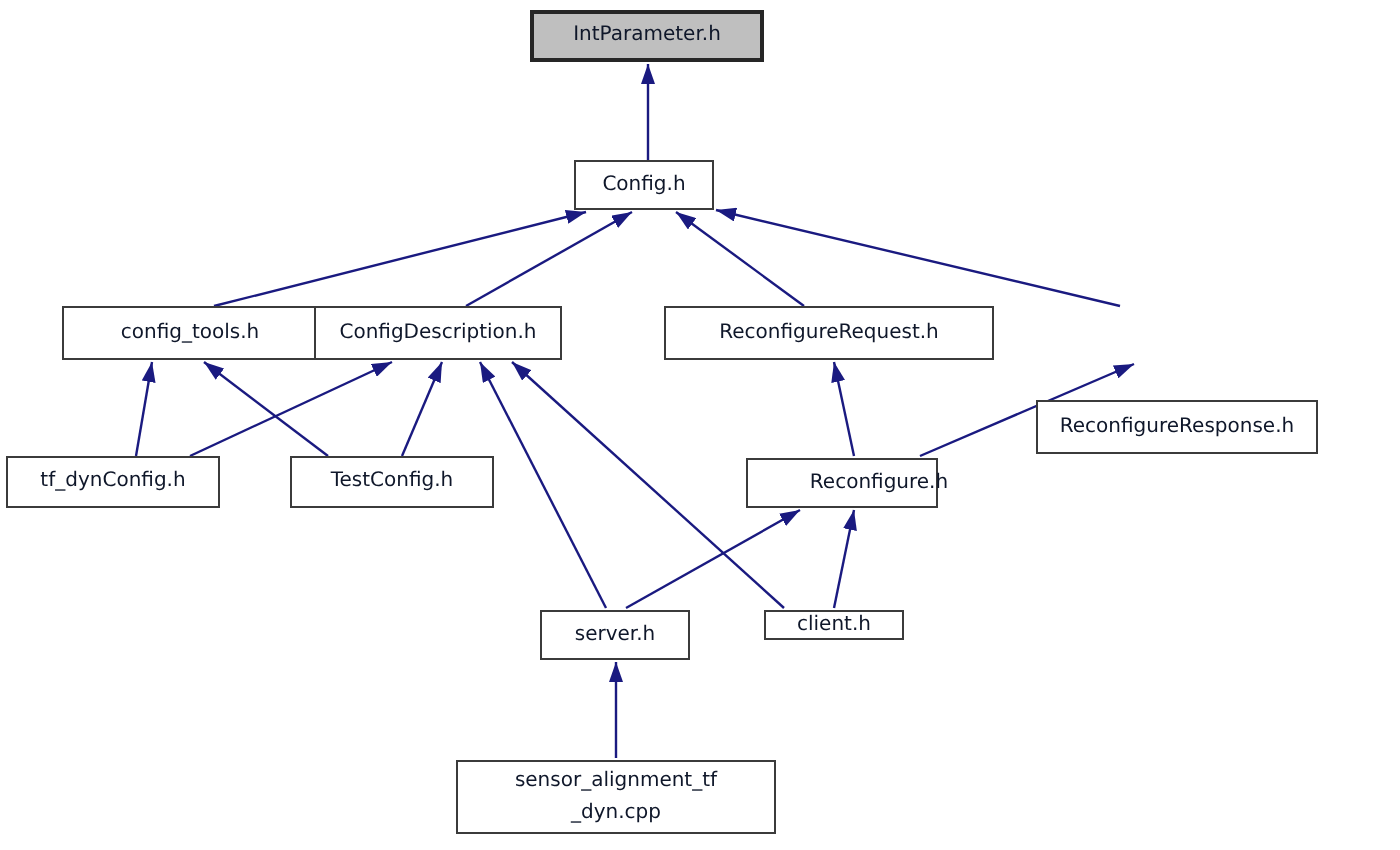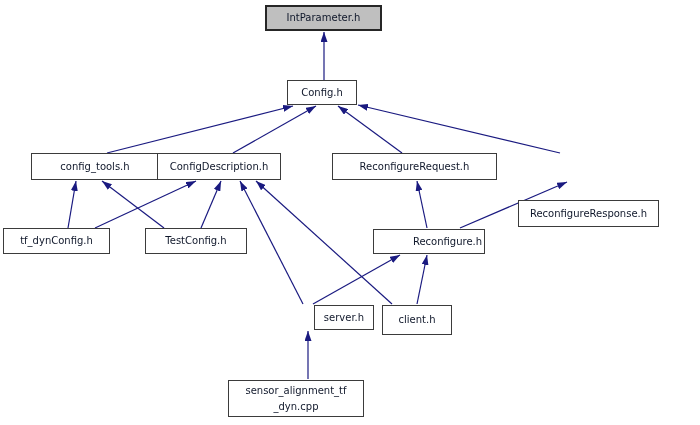--- a/index.html
+++ b/index.html
@@ -80,19 +80,19 @@
   </svg>
   <div id="node-layer">
       <div class="node selected" style="left: 265px; top: 5px; width: 117px; height: 26px;">IntParameter.h</div>
       <div class="node" style="left: 287px; top: 80px; width: 70px; height: 25px; text-align: center;">Config.h</div>
       <div class="node" style="left: 31px; top: 153px; width: 128px; height: 27px;">config_tools.h</div>
       <div class="node" style="left: 157px; top: 153px; width: 124px; height: 27px;">ConfigDescription.h</div>
       <div class="node" style="left: 332px; top: 153px; width: 165px; height: 27px; text-align: right;">ReconfigureRequest.h</div>
       <div class="node" style="left: 518px; top: 153px; width: 141px; height: 27px; margin-top: 47px;">ReconfigureResponse.h</div>
       <div class="node" style="left: 3px; top: 228px; width: 107px; height: 26px;">tf_dynConfig.h</div>
       <div class="node" style="left: 145px; top: 228px; width: 102px; height: 26px;">TestConfig.h</div>
-      <div class="node" style="left: 373px; top: 229px; width: 112px; height: 25px; padding-left: 37px;">Reconfigure.h</div>
-      <div class="node" style="left: 270px; top: 305px; width: 60px; height: 25px; margin-left: 44px;">server.h</div>
-      <div class="node" style="left: 382px; top: 305px; width: 70px; height: 30px;">client.h</div>
-      <div class="node" style="left: 228px; top: 380px; width: 136px; height: 37px;">sensor_alignment_tf
+      <div class="node" style="left: 373px; top: 229px; width: 96px; height: 25px; padding-left: 37px;">Reconfigure.h</div>
+      <div class="node" style="left: 270px; top: 305px; width: 75px; height: 25px;">server.h</div>
+      <div class="node" style="left: 382px; top: 305px; width: 70px; height: 15px;">client.h</div>
+      <div class="node" style="left: 228px; top: 380px; width: 160px; height: 37px;">sensor_alignment_tf
 _dyn.cpp</div>
     </div>
 </div>
 
 </body></html>

